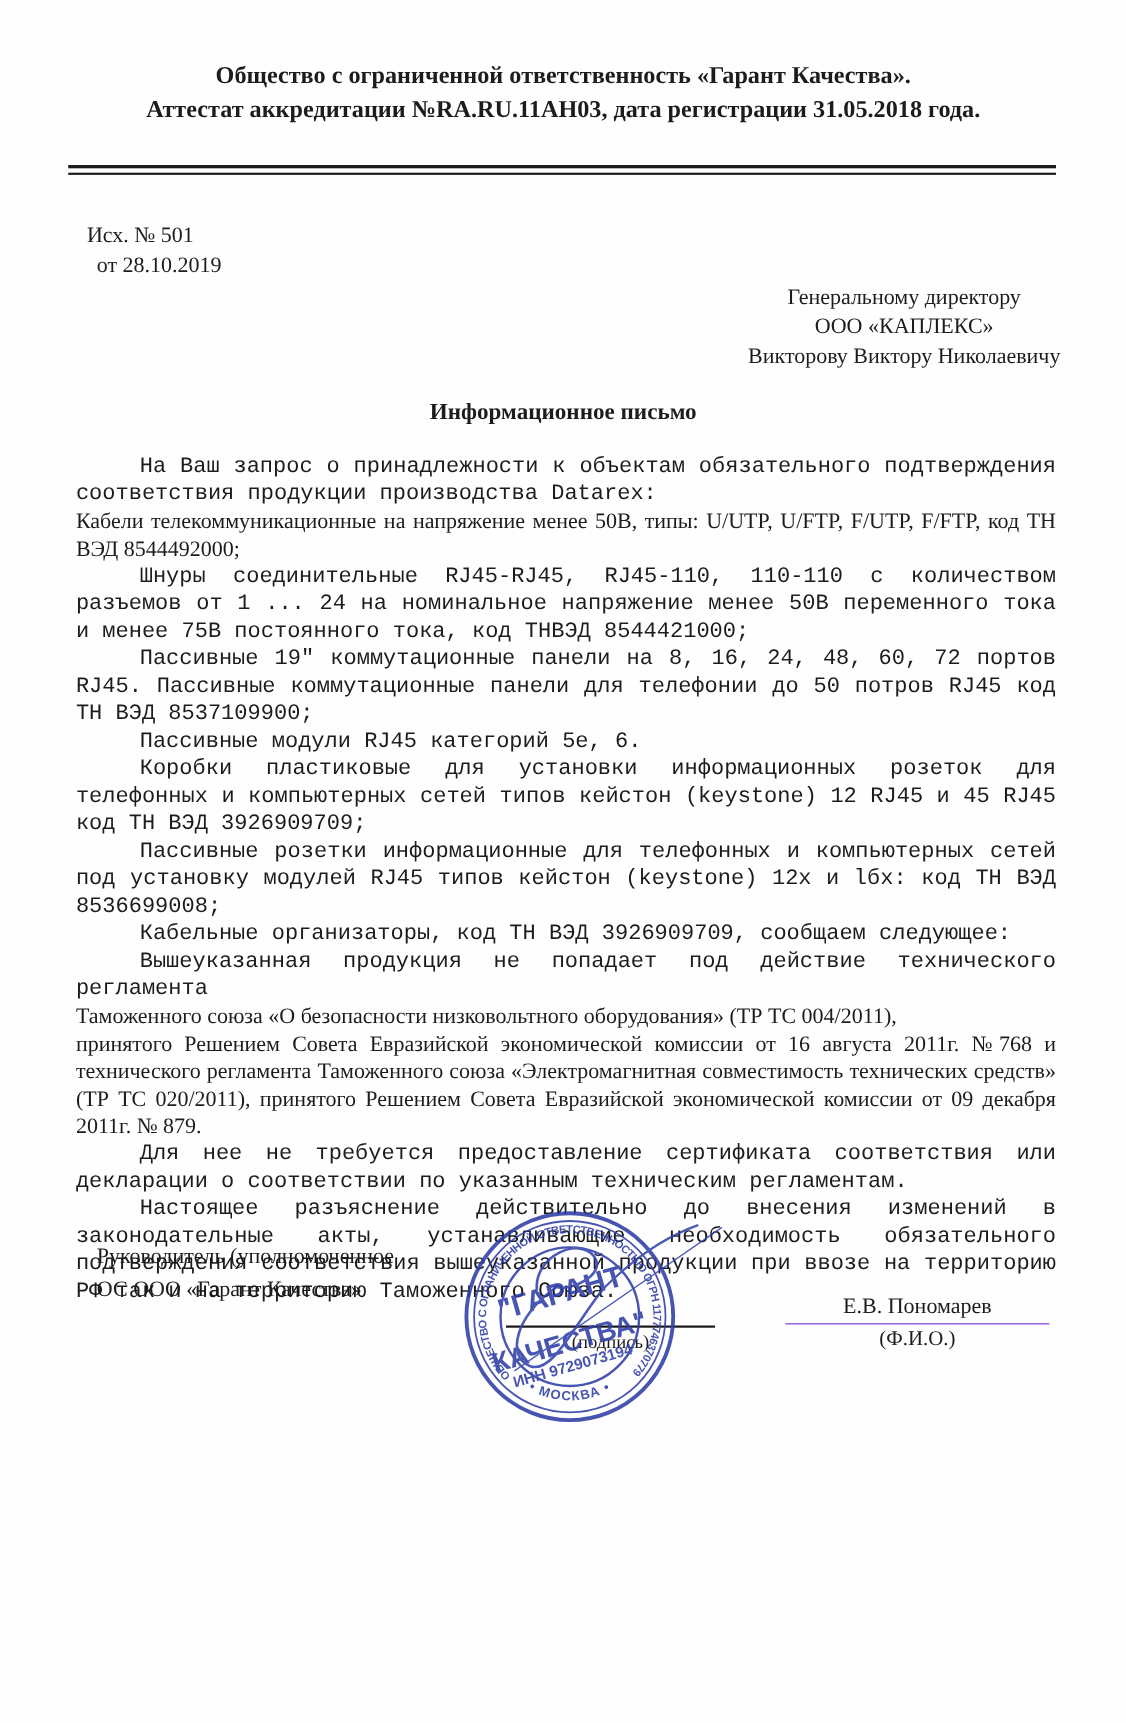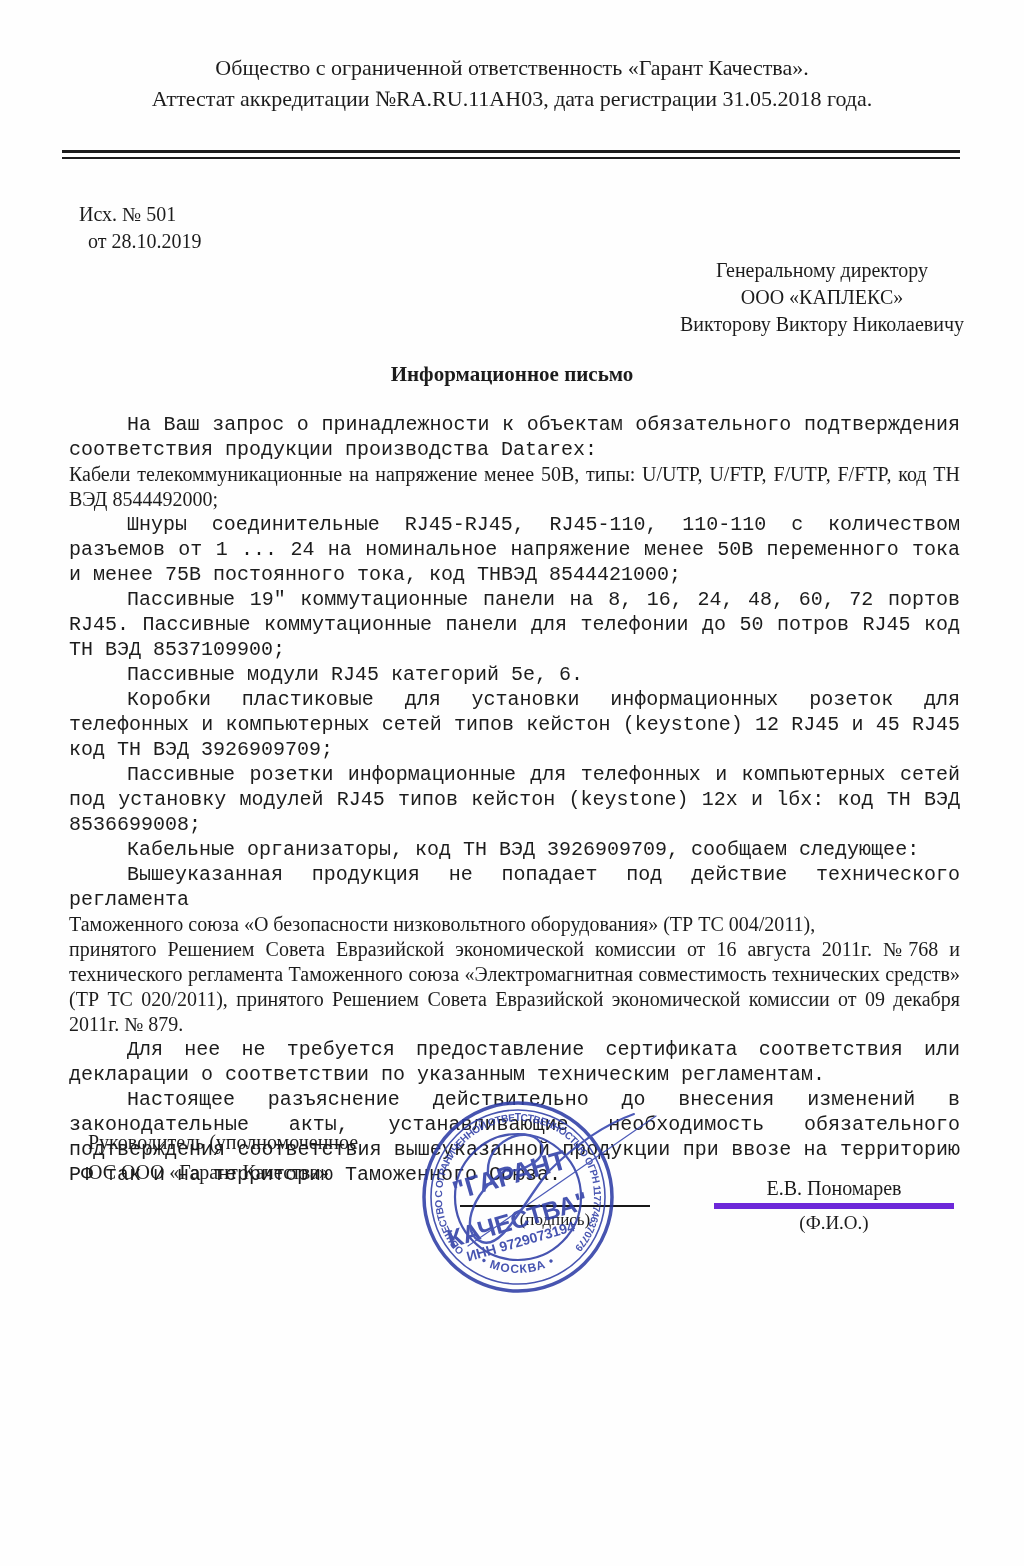--- a/index.html
+++ b/index.html
@@ -5,21 +5,21 @@
   html,body { margin:0; padding:0; background:#ffffff; }
   .page {
     position:relative; width:1024px; height:1566px;
     background:#fefefe; color:#1c1c1c; overflow:hidden;
     font-family:"Liberation Serif", serif;
   }
 
   
   .letterhead {
     position:absolute; top:52px; left:64px; width:896px;
-    text-align:center; font-weight:400; font-size:22px; line-height:31px;
+    text-align:center; font-weight:700; font-size:22px; line-height:31px;
   }
 
   .rule {
     position:absolute; top:150px; left:62px; width:898px; height:4px;
     border-top:3px solid #1d1d1d; border-bottom:2px solid #1d1d1d;
   }
 
   
   .ref { position:absolute; top:201px; left:79px; font-size:20px; line-height:27px; }
   .ref .date { padding-left:9px; }
@@ -47,21 +47,21 @@
   
   .sig-left { position:absolute; top:1127px; left:88px; font-size:20px; line-height:30px; }
 
   .sign-line { position:absolute; top:1205px; left:460px; width:190px; border-top:2px solid #181818; }
   .sign-caption {
     position:absolute; top:1210px; left:460px; width:190px;
     text-align:center; font-size:17px;
   }
 
   .name-block { position:absolute; top:1177px; left:714px; width:240px; text-align:center; }
-  .name-block .name { display:block; font-size:20px; border-bottom:6px solid #6d28d9; padding-bottom:3px; }
+  .name-block .name { display:block; font-size:20px; border-bottom:1px solid #6d28d9; padding-bottom:3px; }
   .name-block .name-caption { display:block; font-size:19px; margin-top:3px; }
 
   
   .stamp-svg { position:absolute; left:398px; top:1076px; width:290px; height:250px; pointer-events:none; }
   .stamp-svg text { font-family:"Liberation Sans", sans-serif; }
 </style>
 </head>
 <body>
 
 <div class="page">

